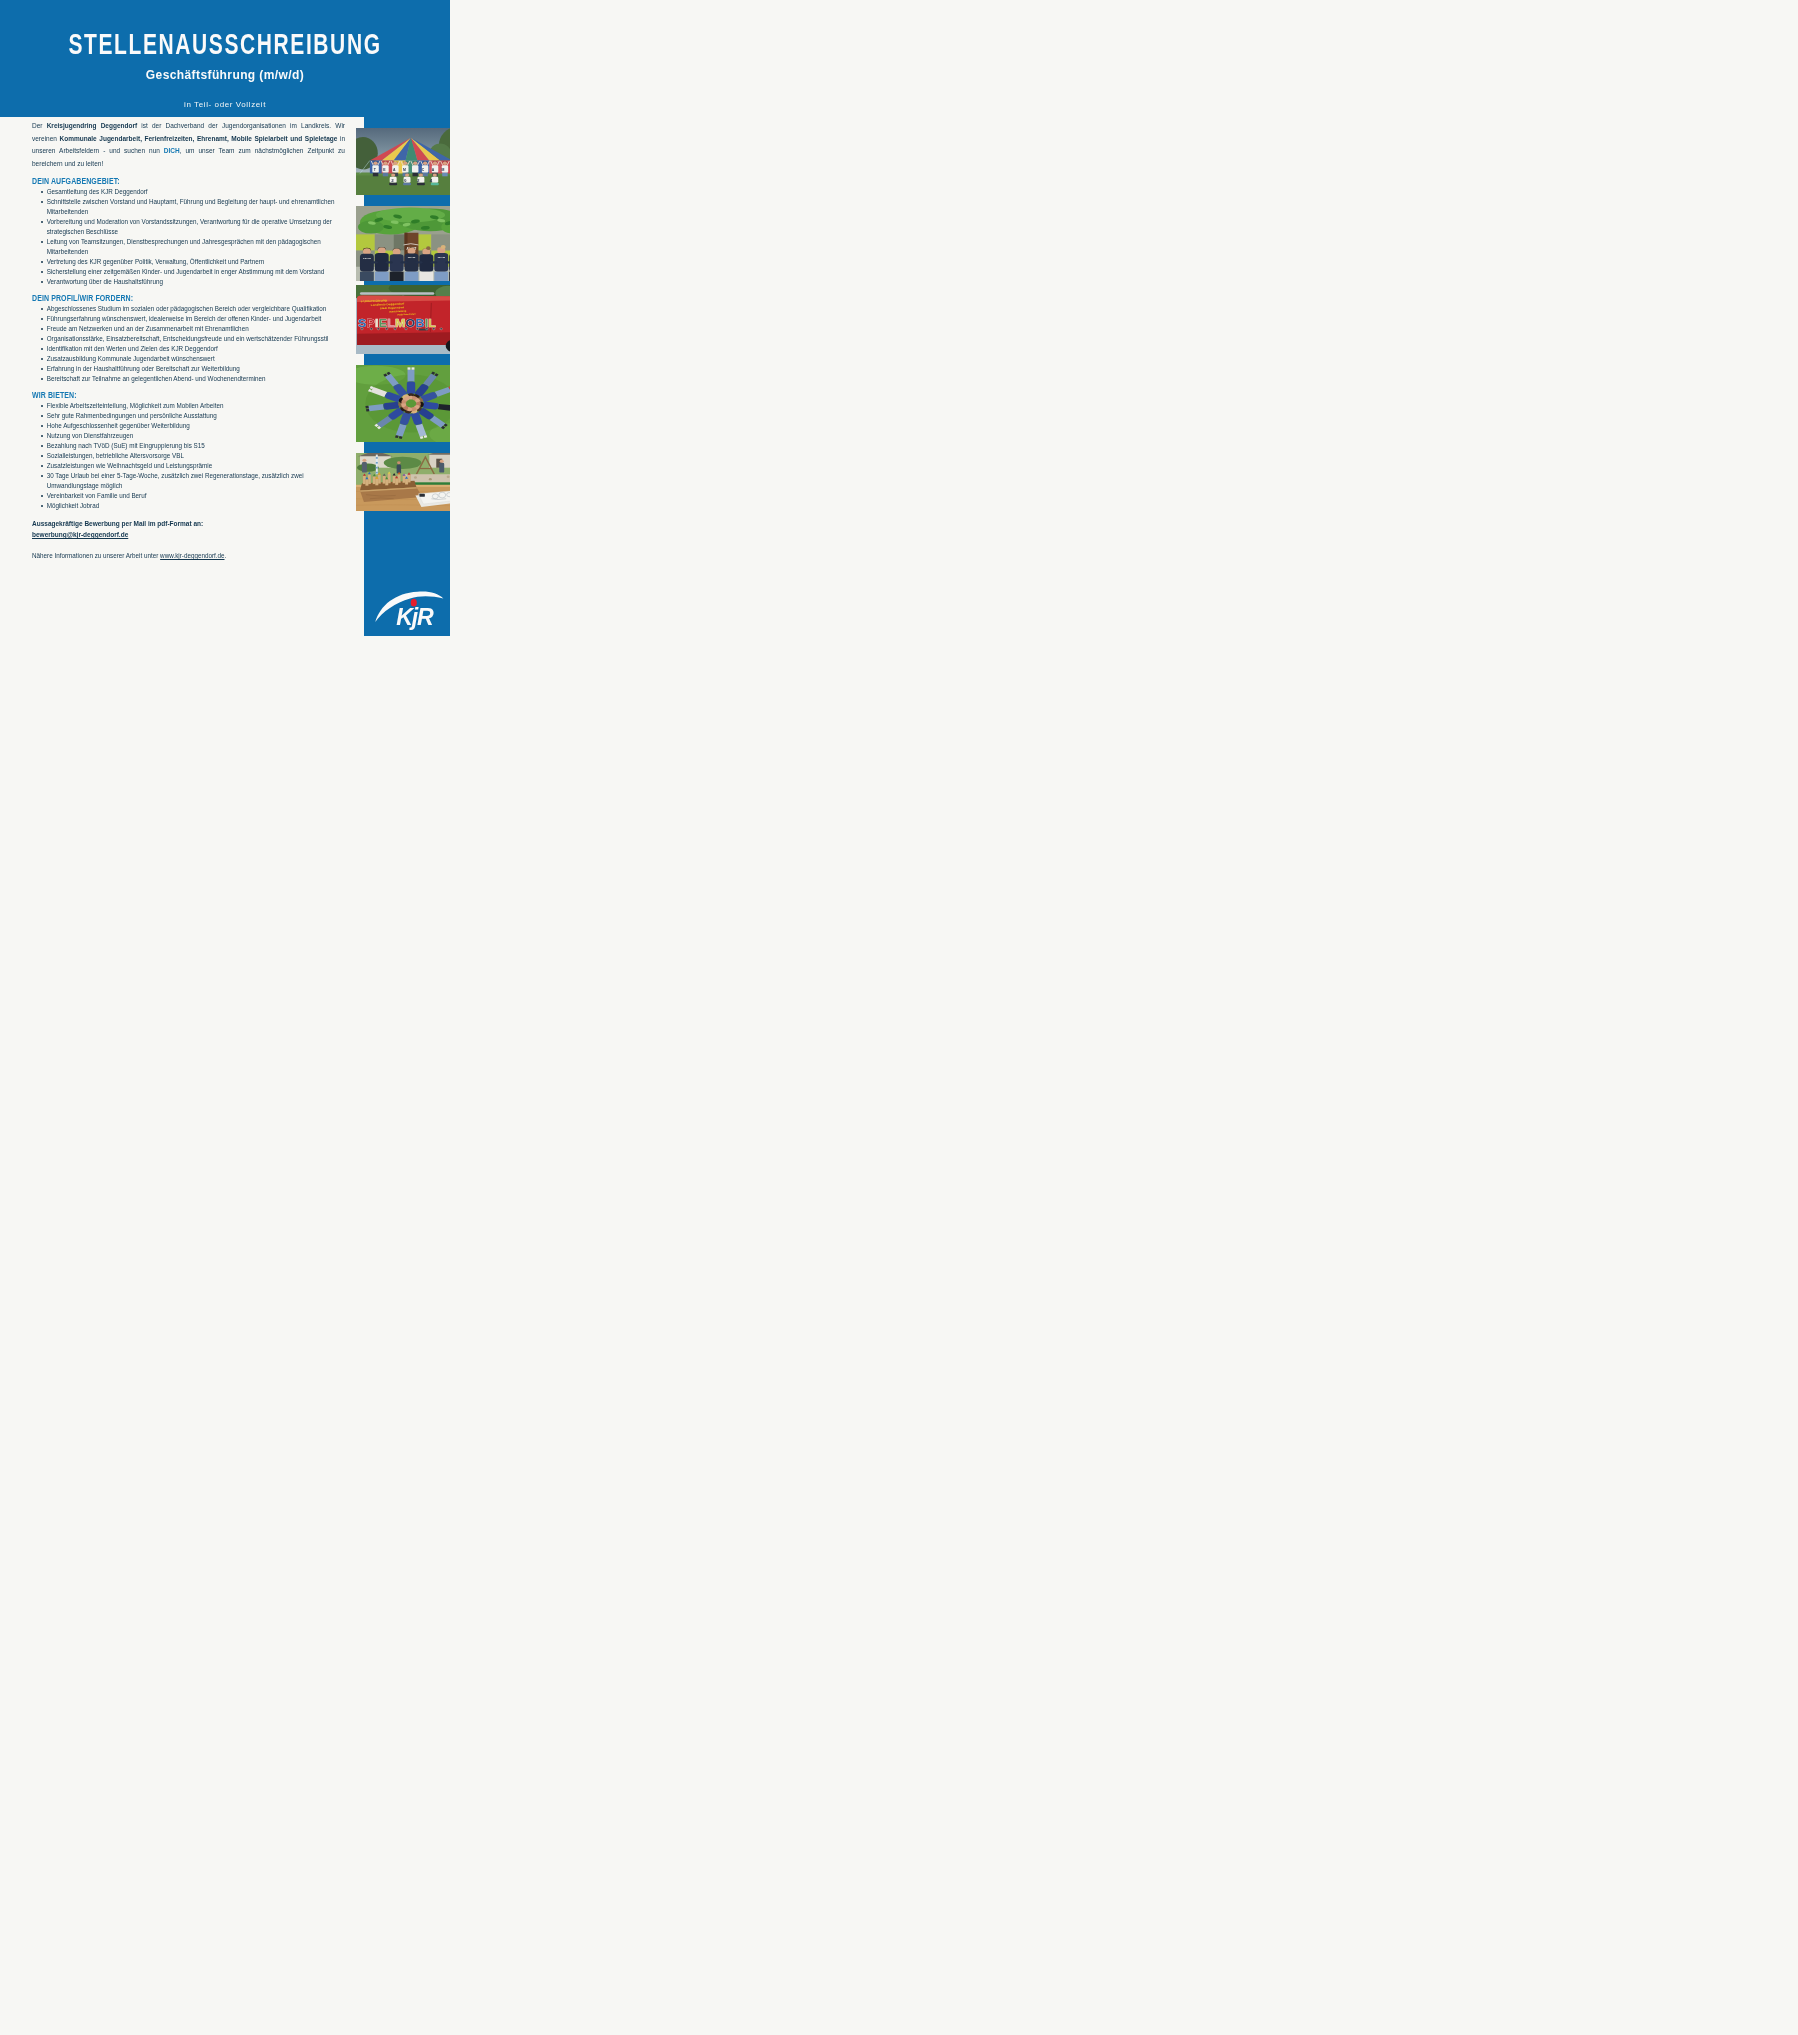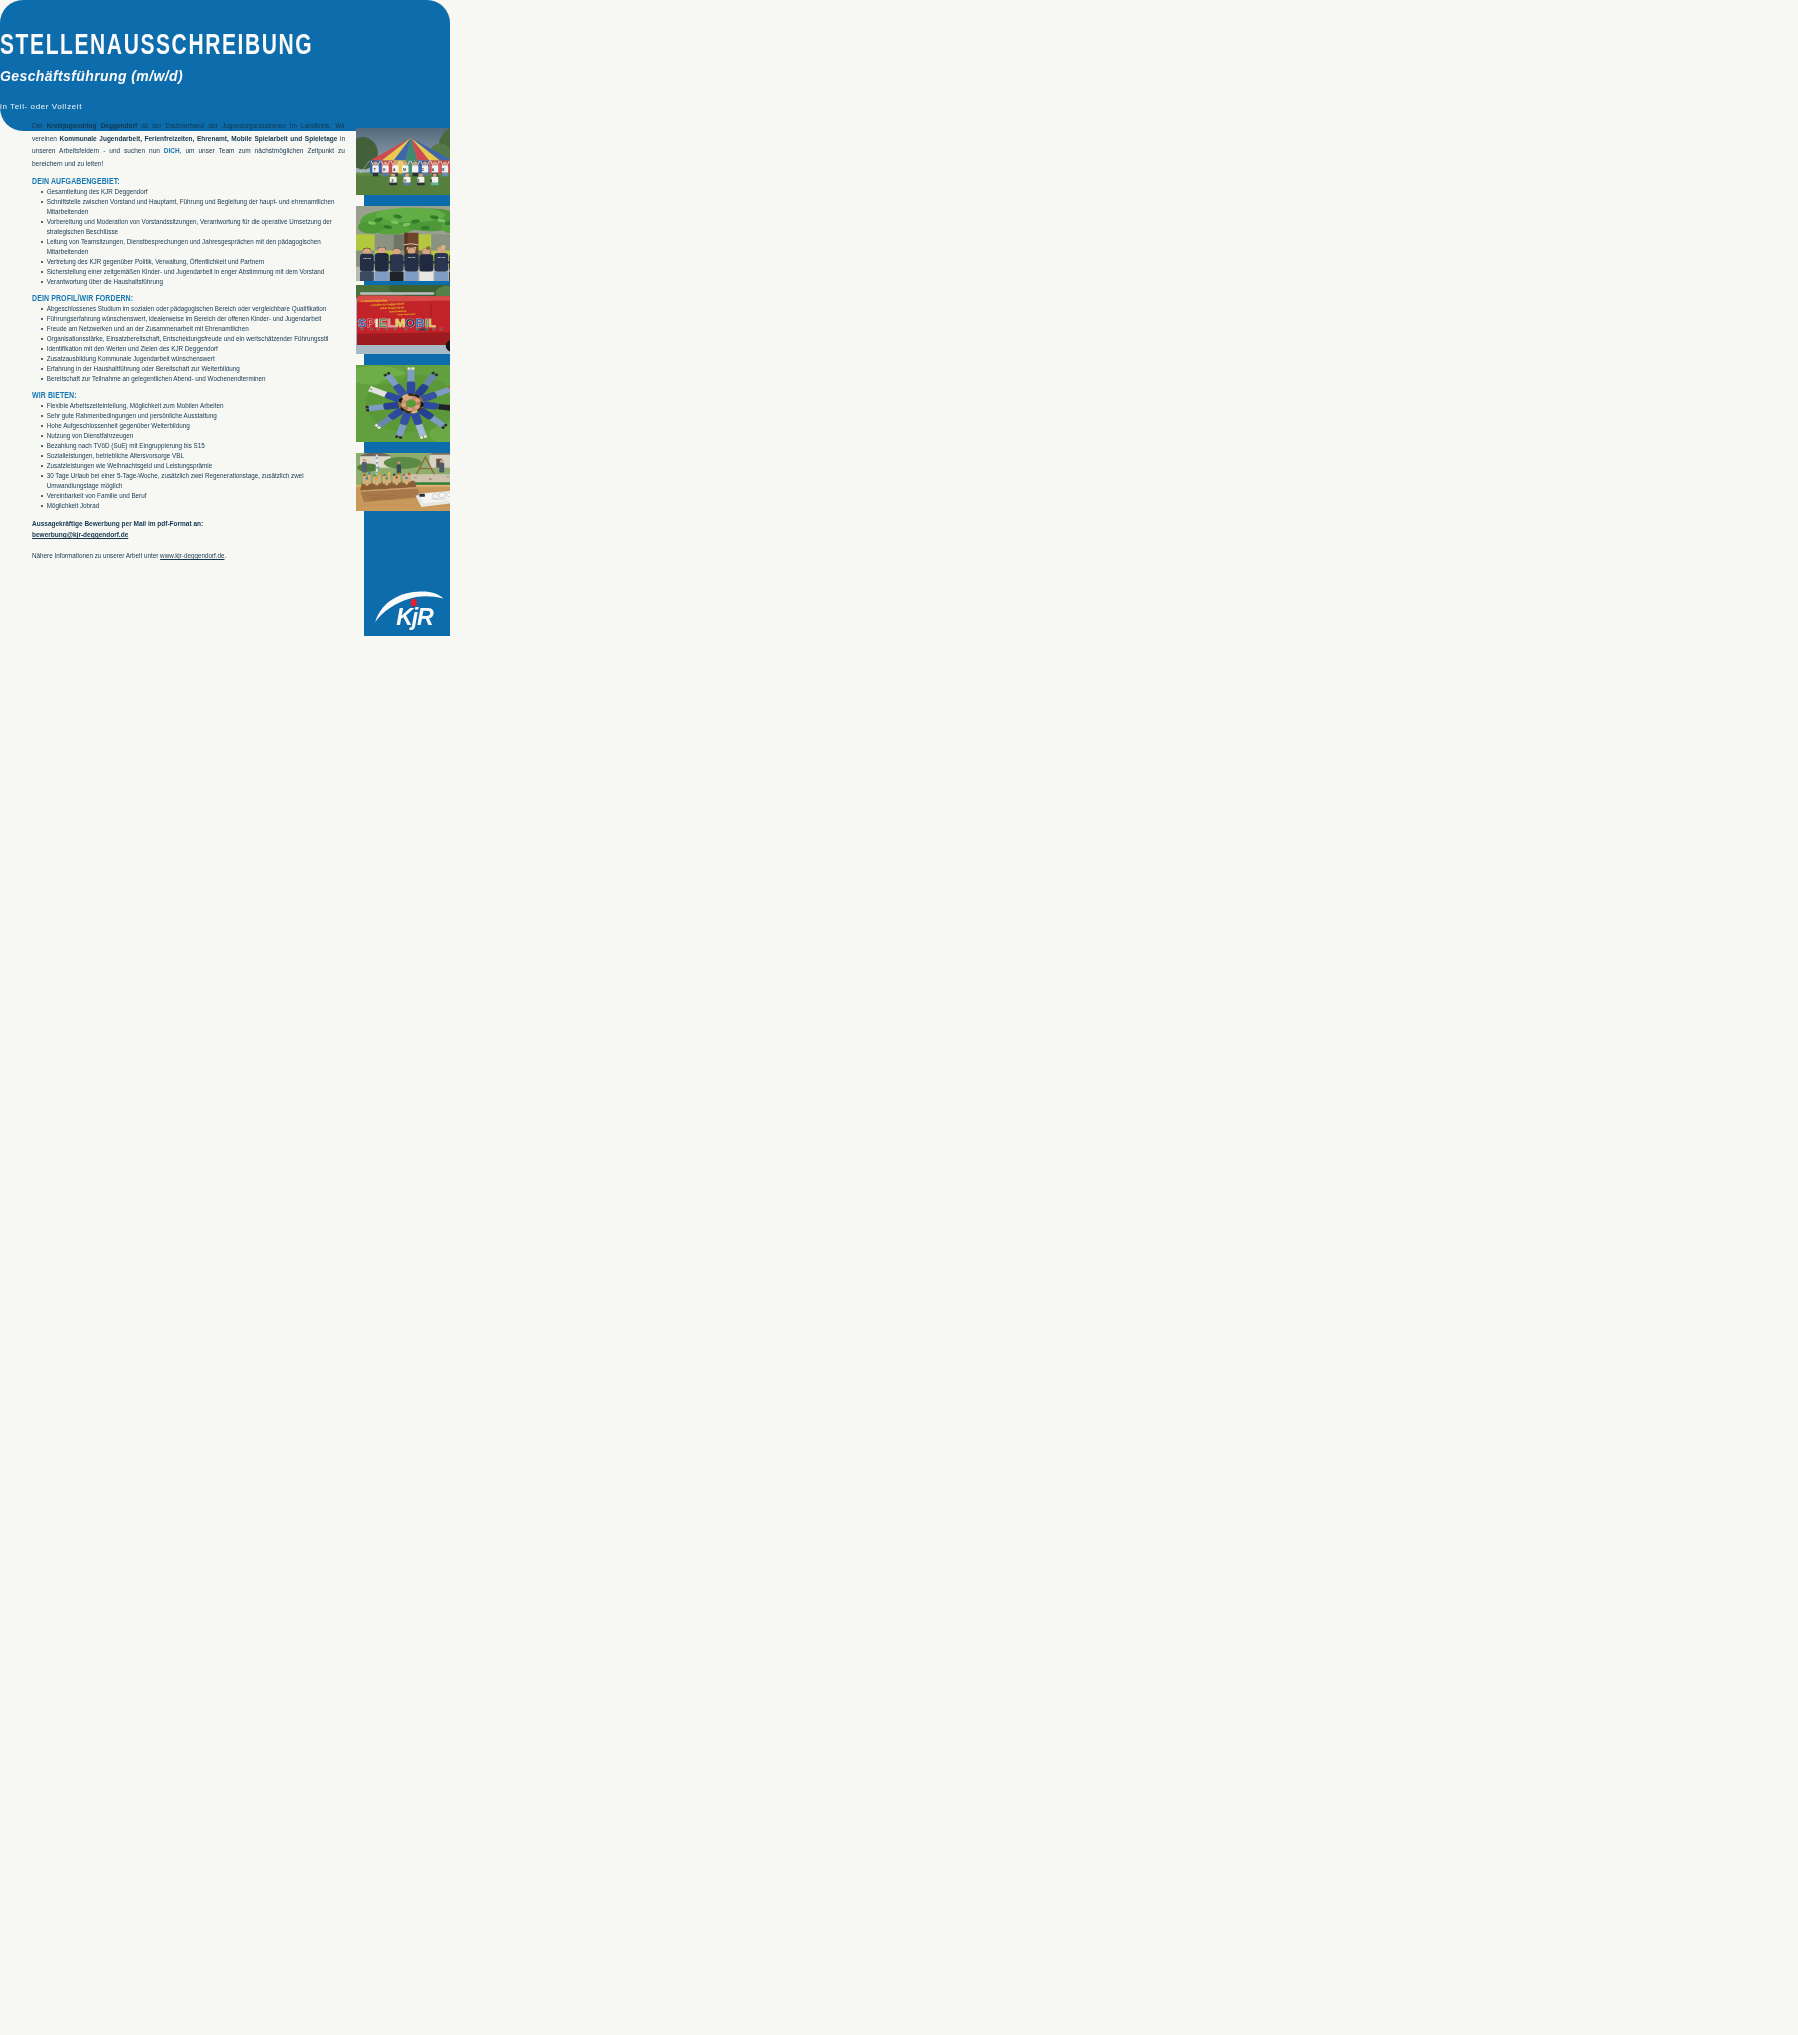--- a/index.html
+++ b/index.html
@@ -4,31 +4,31 @@
 <style>
   html,body{margin:0;padding:0;}
   body{
     width:450px;height:636px;position:relative;overflow:hidden;
     background:#f7f7f4;
     font-family:"Liberation Sans", sans-serif;
     color:#14374f;
   }
   
   .header{
-    position:absolute;left:0;top:0;width:450px;height:131px;
-    background:#0d6dac;color:#fafafa;text-align:left;border-radius:23px;
+    position:absolute;left:0;top:0;width:450px;height:117px;
+    background:#0d6dac;color:#fafafa;text-align:center;
   }
   .h-title{
     margin:0;padding-top:32px;
     font-size:21px;font-weight:700;letter-spacing:1.6px;
     transform:scaleY(1.42);transform-origin:center 43px;
     white-space:nowrap;
   }
   .h-sub{
-    margin:12.2px 0 0;font-size:14px;font-weight:700;letter-spacing:0.4px;font-style:italic;
+    margin:12.2px 0 0;font-size:12px;font-weight:700;letter-spacing:0.4px;
   }
   .h-sub2{
     margin:18px 0 0;font-size:8px;font-weight:400;letter-spacing:0.6px;
     color:#f2f5f6;
   }
   
   .band{
     position:absolute;left:364px;top:101px;width:86px;bottom:0;
     background:#0d6dac;
   }

